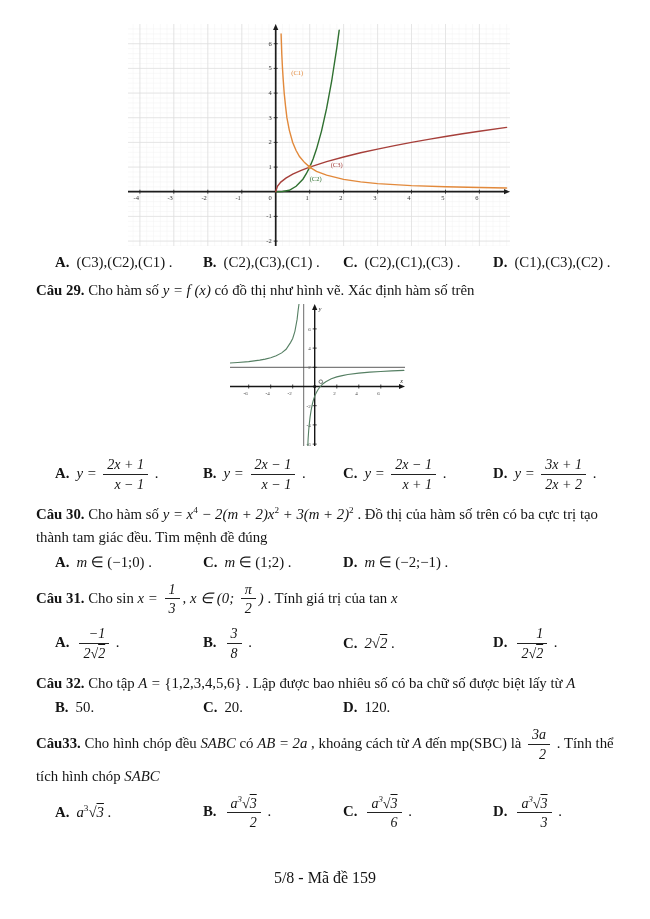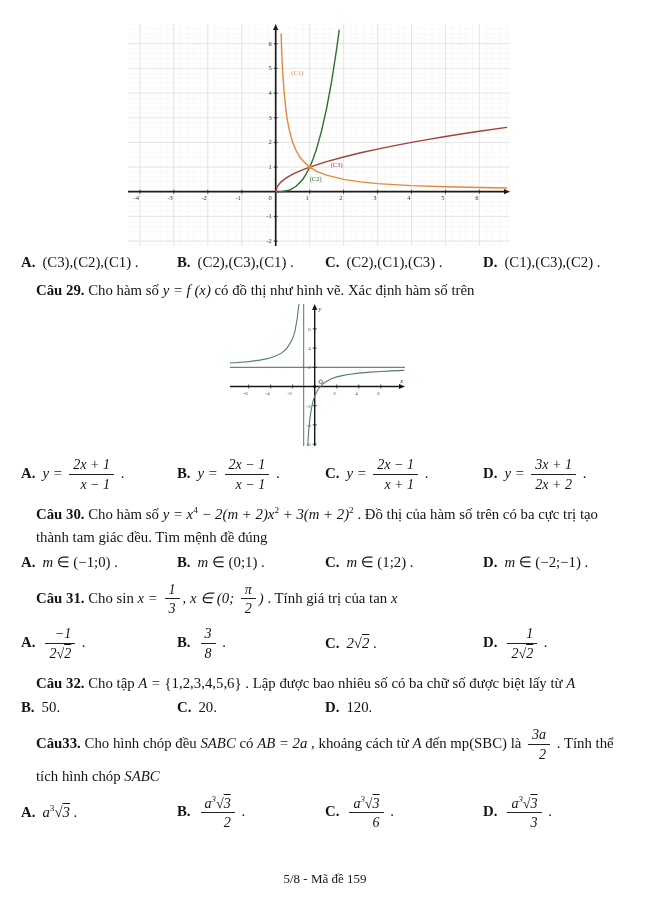--- a/index.html
+++ b/index.html
@@ -13,41 +13,40 @@
     color:#141414;
   }
   .fig1{margin:24px 0 0 128px;}
   .fig2{margin:2px 0 0 230px;}
   figure{padding:0;}
   .q-body{margin:8px 18px 2px 36px;line-height:1.55;text-align:left;}
   .opts{
     display:grid;
     grid-template-columns:148px 140px 150px auto;
     align-items:center;
-    margin:4px 6px 2px 21px;
-    gap:8px;
+    margin:4px 6px 2px 55px;
   }
   .opt{white-space:nowrap;}
   .opt-label{font-weight:700;margin-right:7px;}
   .t-text{font-style:normal;}
   .t-math{font-style:italic;}
   .t-bold{font-weight:700;font-style:normal;}
   sup.sup{font-size:0.62em;}
   .frac{
     display:inline-block;vertical-align:middle;text-align:right;
     margin:2px 3px;line-height:1.2;font-size:0.95em;
   }
   .frac .num{display:block;border-bottom:1px solid #222;padding:0 4px 1px;font-style:italic;}
   .frac .den{display:block;padding:1px 4px 0;font-style:italic;}
   .sqrt{white-space:nowrap;font-style:normal;}
   .sqrt .rad{font-style:normal;}
   .sqrt .bar{text-decoration:overline;font-style:italic;}
   .footer{
     position:absolute;left:0;bottom:32px;width:100%;
-    text-align:center;font-size:13px;color:#141414;
+    text-align:center;font-size:16px;color:#141414;
   }
 </style>
 </head>
 <body>
 
 <div class="page">
 
   <figure class="fig1">
     <svg id="chart1" width="382" height="222">
         <g>
@@ -285,21 +284,20 @@
   <div class="opts">
       <div class="opt"><span class="opt-label">A.</span><span class="opt-body"><span class="t-math">y = </span><span class="frac"><span class="num"><span class="t-math">2x + 1</span></span><span class="den"><span class="t-math">x − 1</span></span></span><span class="t-text"> .</span></span></div>
       <div class="opt"><span class="opt-label">B.</span><span class="opt-body"><span class="t-math">y = </span><span class="frac"><span class="num"><span class="t-math">2x − 1</span></span><span class="den"><span class="t-math">x − 1</span></span></span><span class="t-text"> .</span></span></div>
       <div class="opt"><span class="opt-label">C.</span><span class="opt-body"><span class="t-math">y = </span><span class="frac"><span class="num"><span class="t-math">2x − 1</span></span><span class="den"><span class="t-math">x + 1</span></span></span><span class="t-text"> .</span></span></div>
       <div class="opt"><span class="opt-label">D.</span><span class="opt-body"><span class="t-math">y = </span><span class="frac"><span class="num"><span class="t-math">3x + 1</span></span><span class="den"><span class="t-math">2x + 2</span></span></span><span class="t-text"> .</span></span></div>
     </div>
 
   <p class="q-body"><span class="t-bold">Câu 30.</span><span class="t-text"> Cho hàm số </span><span class="t-math">y = x</span><sup class="sup">4</sup><span class="t-math"> − 2(m + 2)x</span><sup class="sup">2</sup><span class="t-math"> + 3(m + 2)</span><sup class="sup">2</sup><span class="t-text"> . Đồ thị của hàm số trên có ba cực trị tạo thành tam giác đều. Tìm mệnh đề đúng</span></p>
   <div class="opts">
       <div class="opt"><span class="opt-label">A.</span><span class="opt-body"><span class="t-math">m</span><span class="t-text"> ∈ (−1;0) .</span></span></div>
-      <div class="opt"><span class="opt-label">B.</span><span class="opt-body"><span class="t-math">m</span><span class="t-text"> ∈ (0;1) .</span></span></div>
       <div class="opt"><span class="opt-label">C.</span><span class="opt-body"><span class="t-math">m</span><span class="t-text"> ∈ (1;2) .</span></span></div>
       <div class="opt"><span class="opt-label">D.</span><span class="opt-body"><span class="t-math">m</span><span class="t-text"> ∈ (−2;−1) .</span></span></div>
     </div>
 
   <p class="q-body"><span class="t-bold">Câu 31.</span><span class="t-text"> Cho sin </span><span class="t-math">x = </span><span class="frac"><span class="num"><span class="t-math">1</span></span><span class="den"><span class="t-math">3</span></span></span><span class="t-math">, x ∈ (0; </span><span class="frac"><span class="num"><span class="t-math">π</span></span><span class="den"><span class="t-math">2</span></span></span><span class="t-math">)</span><span class="t-text"> . Tính giá trị của tan </span><span class="t-math">x</span></p>
   <div class="opts">
       <div class="opt"><span class="opt-label">A.</span><span class="opt-body"><span class="frac"><span class="num"><span class="t-math">−1</span></span><span class="den"><span class="t-math">2</span><span class="sqrt"><span class="rad">√</span><span class="bar">2</span></span></span></span><span class="t-text"> .</span></span></div>
       <div class="opt"><span class="opt-label">B.</span><span class="opt-body"><span class="frac"><span class="num"><span class="t-math">3</span></span><span class="den"><span class="t-math">8</span></span></span><span class="t-text"> .</span></span></div>
       <div class="opt"><span class="opt-label">C.</span><span class="opt-body"><span class="t-math">2</span><span class="sqrt"><span class="rad">√</span><span class="bar">2</span></span><span class="t-text"> .</span></span></div>
       <div class="opt"><span class="opt-label">D.</span><span class="opt-body"><span class="frac"><span class="num"><span class="t-math">1</span></span><span class="den"><span class="t-math">2</span><span class="sqrt"><span class="rad">√</span><span class="bar">2</span></span></span></span><span class="t-text"> .</span></span></div>

